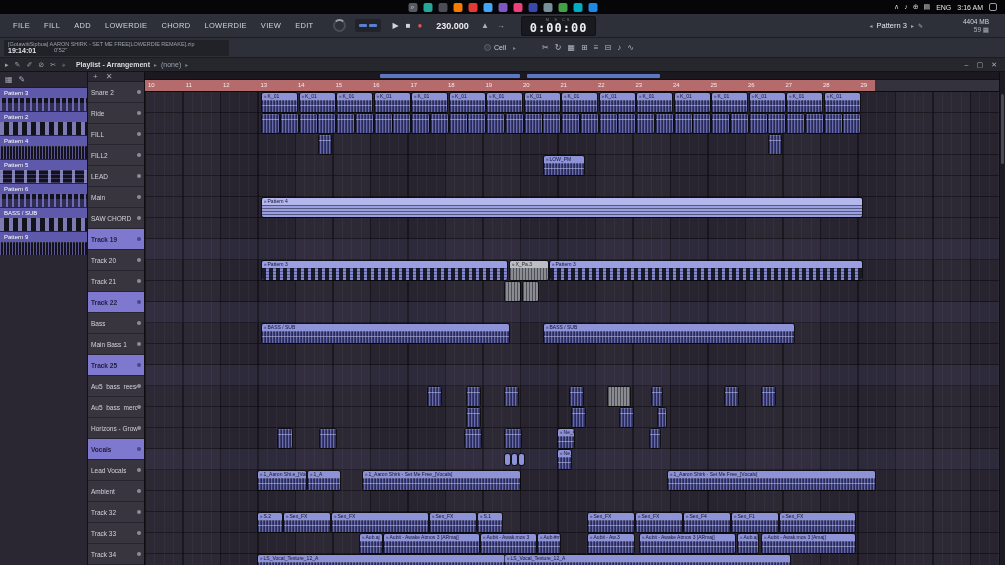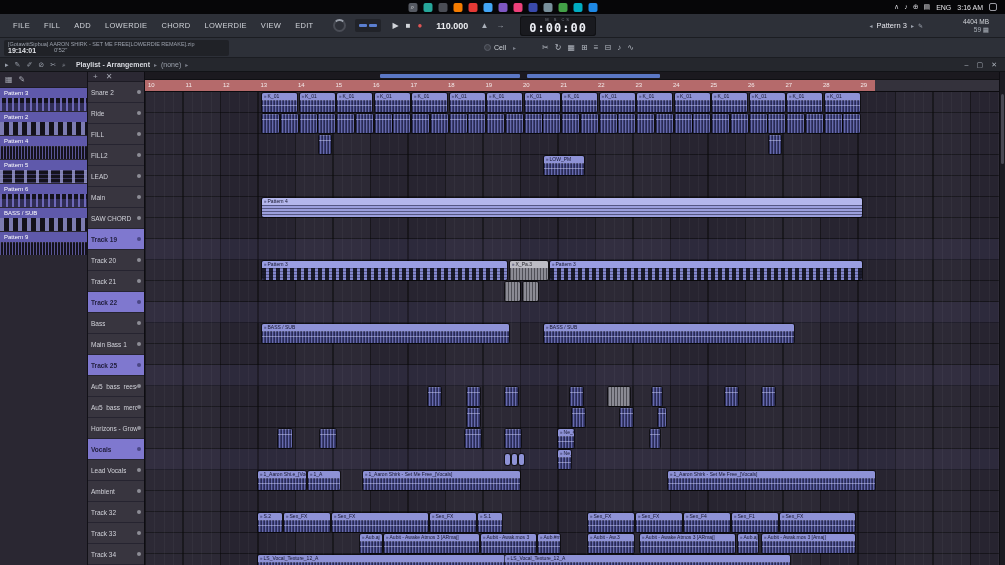--- a/index.html
+++ b/index.html
@@ -175,21 +175,21 @@
     <span id="cpu-ring" data-name="cpu-meter-icon"></span>
     <span id="mini-panel" data-name="main-volume-panel">
         <i></i>
         <i></i>
       </span>
     <span id="transport" data-name="transport-controls">
         <span class="mini-icon" data-name="play-icon">▶</span>
         <span class="mini-icon" data-name="stop-icon">■</span>
         <span class="mini-icon" data-name="record-icon">●</span>
       </span>
-    <span id="tempo" data-name="tempo-value">110.000</span>
+    <span id="tempo" data-name="tempo-value">230.000</span>
     <span id="mode-icons" data-name="mode-switches">
         <span class="mini-icon" data-name="pattern-mode-icon">▲</span>
         <span class="mini-icon" data-name="song-mode-icon">→</span>
       </span>
     <span id="time-panel" data-name="time-panel">
       <div id="time-caption" data-name="time-caption">M S CS</div>
       <div id="time-display" data-name="time-display">0:00:00</div>
     </span>
     <span id="mb-spacer"></span>
     <span id="pattern-sel" data-name="pattern-selector">

